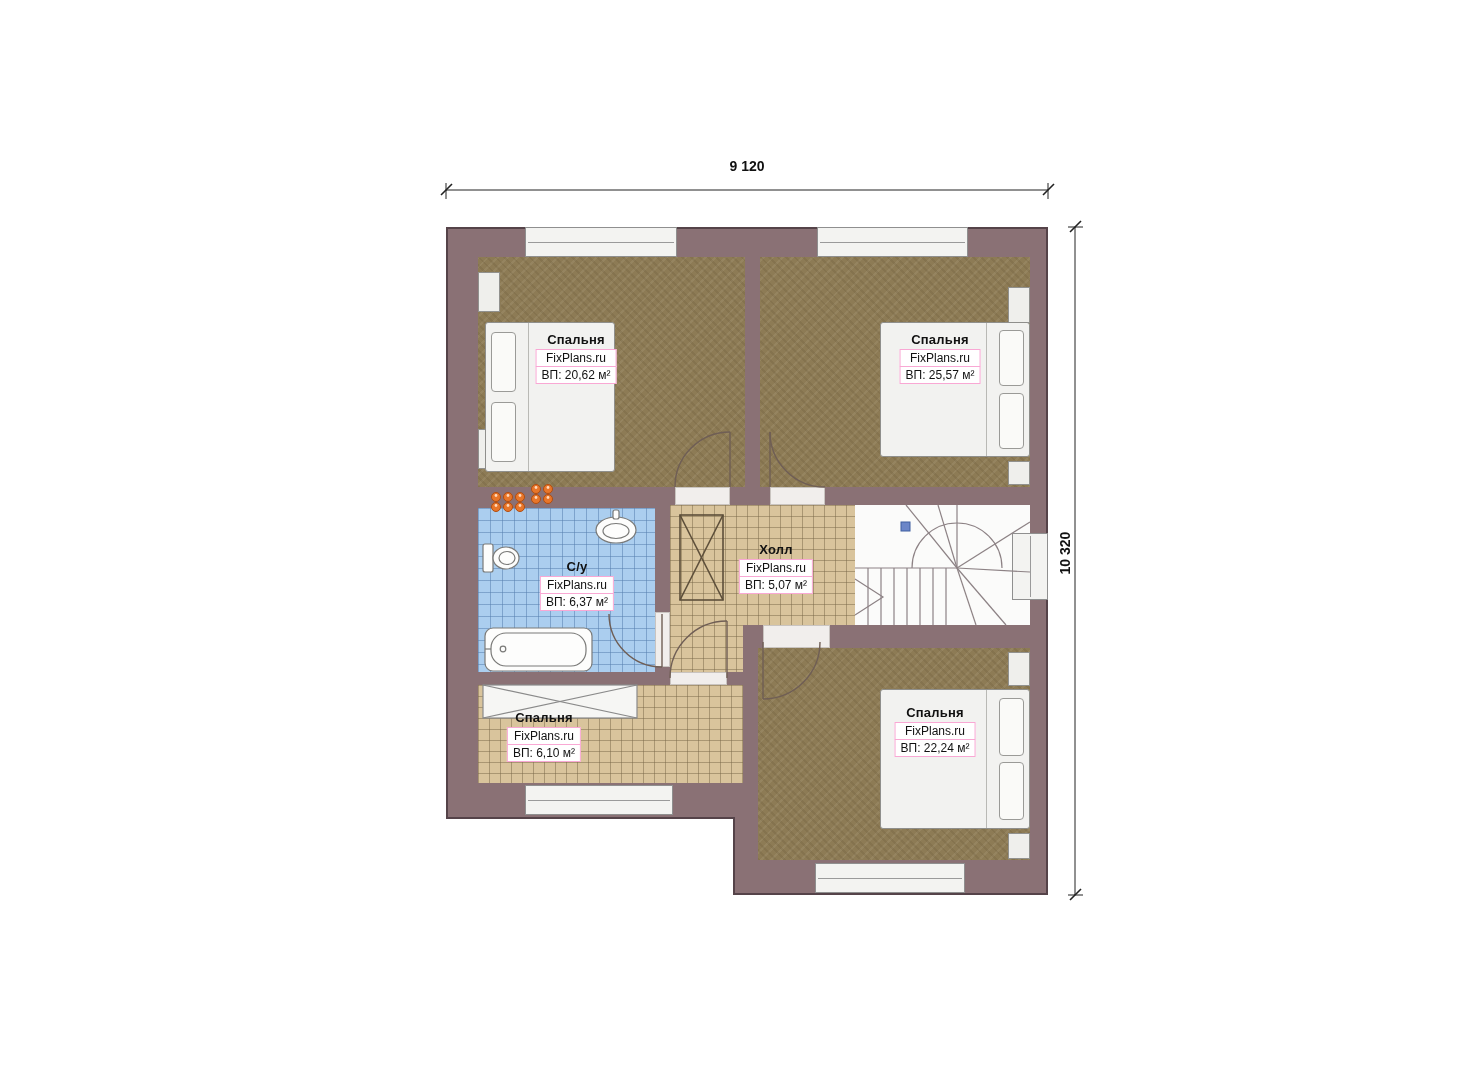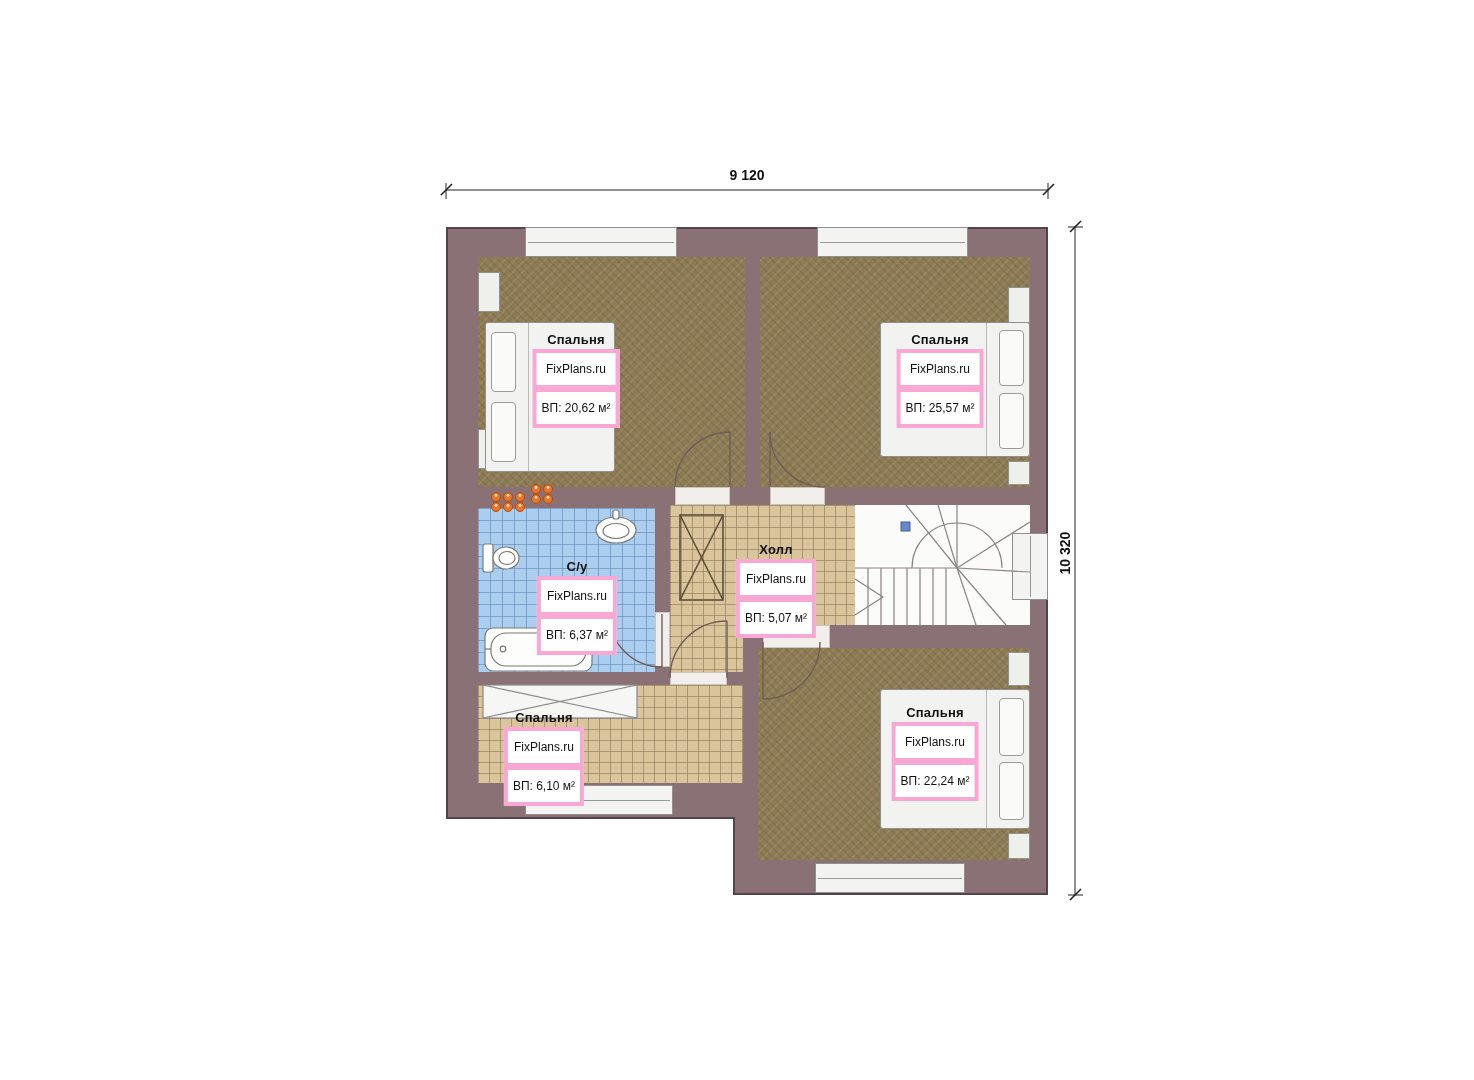--- a/index.html
+++ b/index.html
@@ -41,26 +41,26 @@
   .sill{position:absolute;background:#f1eeec;border:1px solid #c9c4c0;box-sizing:border-box;}
   
   .bed{position:absolute;background:#f2f2f0;border:1px solid #8f8f8c;box-sizing:border-box;border-radius:3px;}
   .bed::after{content:"";position:absolute;top:0;bottom:0;left:42px;width:1px;background:#b9b9b5;}
   .bed.bed-r::after{left:auto;right:42px;}
   .pillow{position:absolute;background:#fafaf8;border:1px solid #9a9a97;box-sizing:border-box;border-radius:4px;}
   .stand{position:absolute;background:#efefec;border:1px solid #91918e;box-sizing:border-box;}
   
   .room-label{position:absolute;transform:translateX(-50%);text-align:center;color:#111;}
   .room-name{font-size:13px;font-weight:bold;letter-spacing:.2px;margin-bottom:2px;white-space:nowrap;}
-  .label-box{border:4px solid #f9a8d4;background:#ffffff;font-size:12px;line-height:16px;
-             padding:8px 5px;white-space:nowrap;display:block;}
+  .label-box{border:1px solid #f9a8d4;background:#ffffff;font-size:12px;line-height:16px;
+             padding:0 5px;white-space:nowrap;display:block;}
   .label-box + .label-box{margin-top:-1px;}
   
   .dim-text{position:absolute;font-size:14px;font-weight:bold;color:#111;}
-  #dim-w{left:446px;top:167px;width:602px;text-align:center;}
+  #dim-w{left:446px;top:158px;width:602px;text-align:center;}
   #dim-h{left:1020px;top:545px;width:90px;text-align:center;transform:rotate(-90deg);}
 </style>
 </head>
 <body>
 
 <svg class="abs" style="left:0;top:0;" width="1474" height="1080" viewBox="0 0 1474 1080">
   <g stroke="#222" stroke-width="1">
     <line x1="446" y1="190" x2="1048" y2="190"></line>
     <line x1="446" y1="183" x2="446" y2="199"></line>
     <line x1="1048" y1="183" x2="1048" y2="199"></line>

